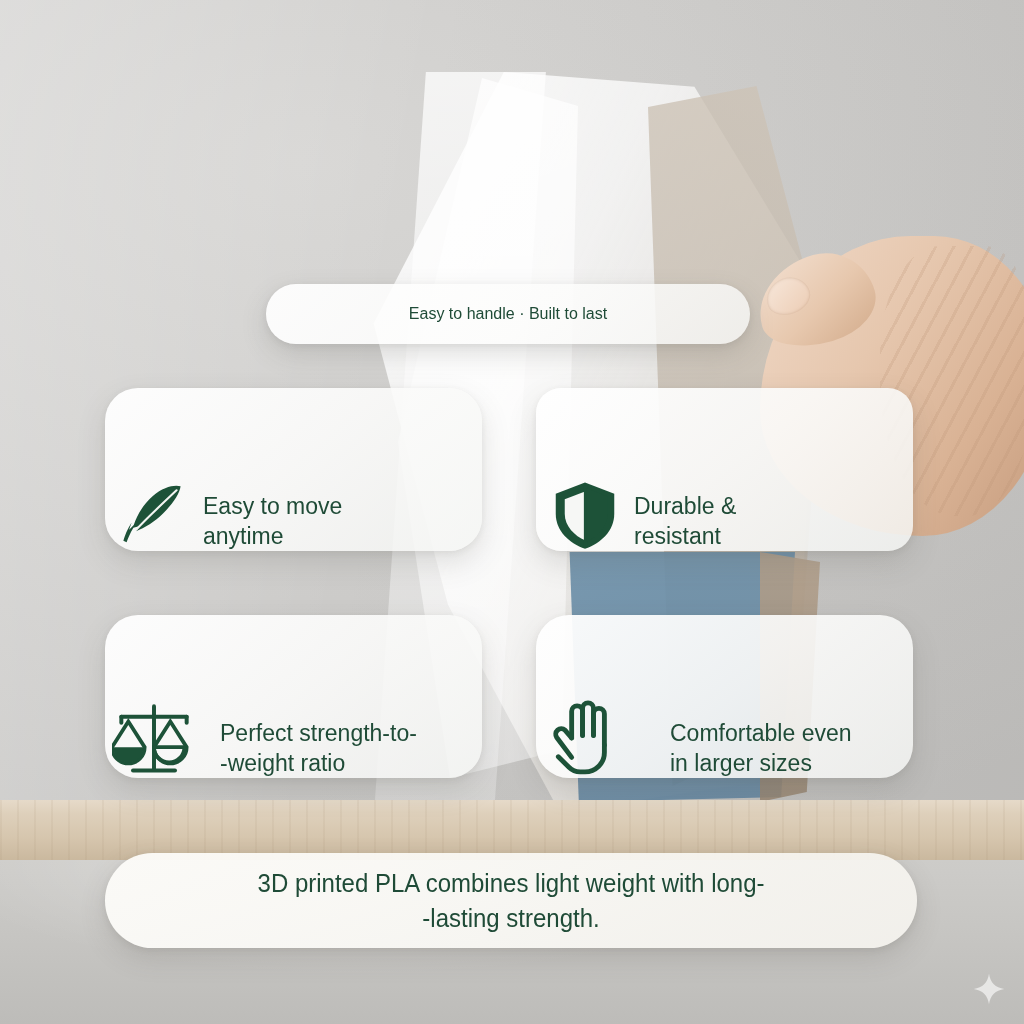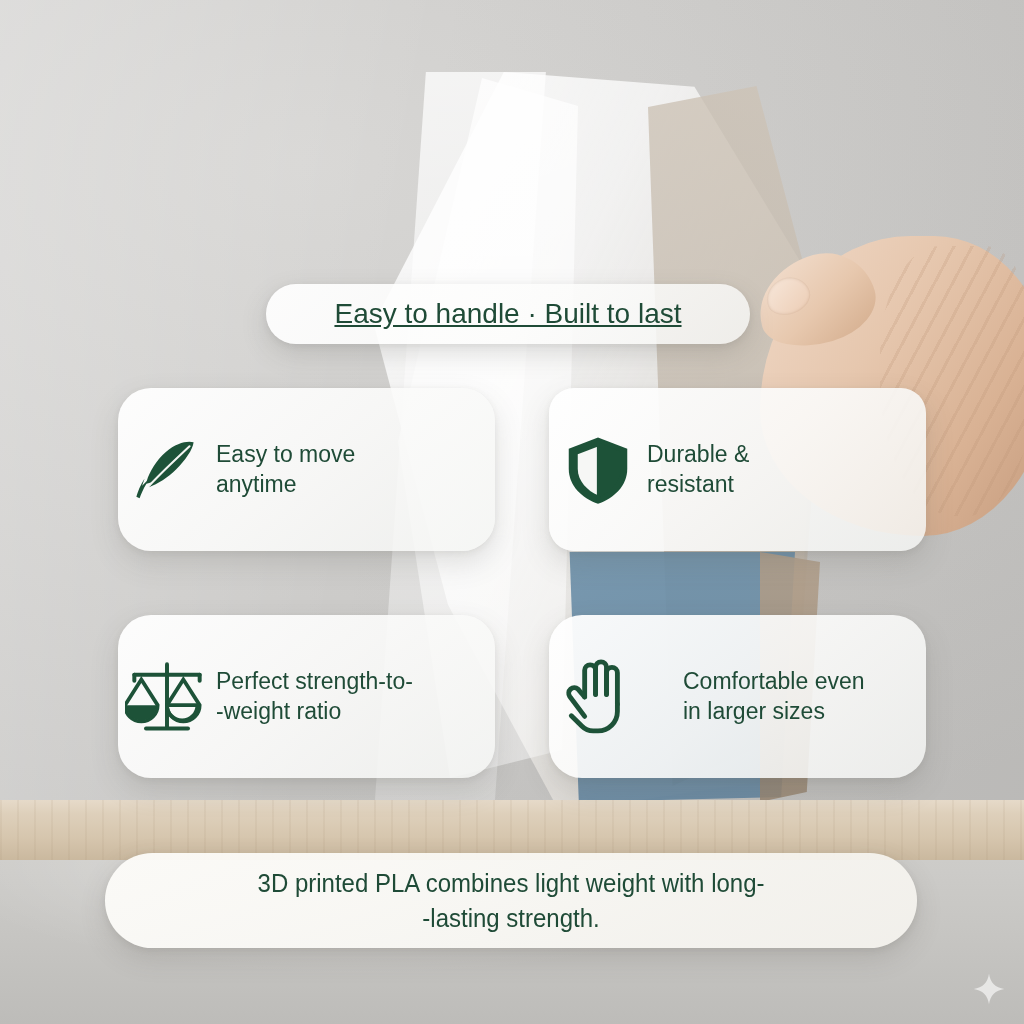--- a/index.html
+++ b/index.html
@@ -116,31 +116,31 @@
     display:flex;align-items:center;justify-content:center;
   }
 
   #title-pill{left:142px;top:126px;width:740px;height:118px;border-radius:59px;}
   #title-text{
     font-size:43px;font-weight:700;color:#17452f;letter-spacing:-.2px;
     transform:scaleX(.93);white-space:nowrap;
   }
 
   #subtitle-pill{left:266px;top:284px;width:484px;height:60px;border-radius:30px;}
-  #subtitle-text{font-size:28px;color:#1f4b37;font-weight:400;white-space:nowrap;text-decoration:underline;}
+  #subtitle-text{font-size:16px;color:#1f4b37;font-weight:400;white-space:nowrap;}
 
   .feature-card{
     position:absolute;width:377px;height:163px;border-radius:33px;
     background:linear-gradient(140deg, rgba(255,255,255,.95) 0%, rgba(251,251,250,.90) 50%, rgba(244,245,243,.84) 100%);
     box-shadow:0 12px 28px rgba(88,86,82,.17), 0 2px 6px rgba(88,86,82,.09);
-    display:flex;align-items:center;margin-left:13px;
+    display:flex;align-items:flex-end;
   }
   #card-1{left:105px;top:388px;}
   #card-2{left:536px;top:388px;border-radius:25px;}
-  #card-3{left:105px;top:615px;}
+  #card-3{left:105px;top:615px;gap:17px;}
   #card-4{left:536px;top:615px;gap:36px;}
 
   .card-icon{width:98px;flex:0 0 98px;display:flex;align-items:center;justify-content:center;}
   .card-icon svg{display:block;}
   .card-label{
     font-size:23px;line-height:1.28;color:#1f4b37;font-weight:400;
     white-space:pre-line;padding-right:6px;
   }
 
   #footer-pill{

